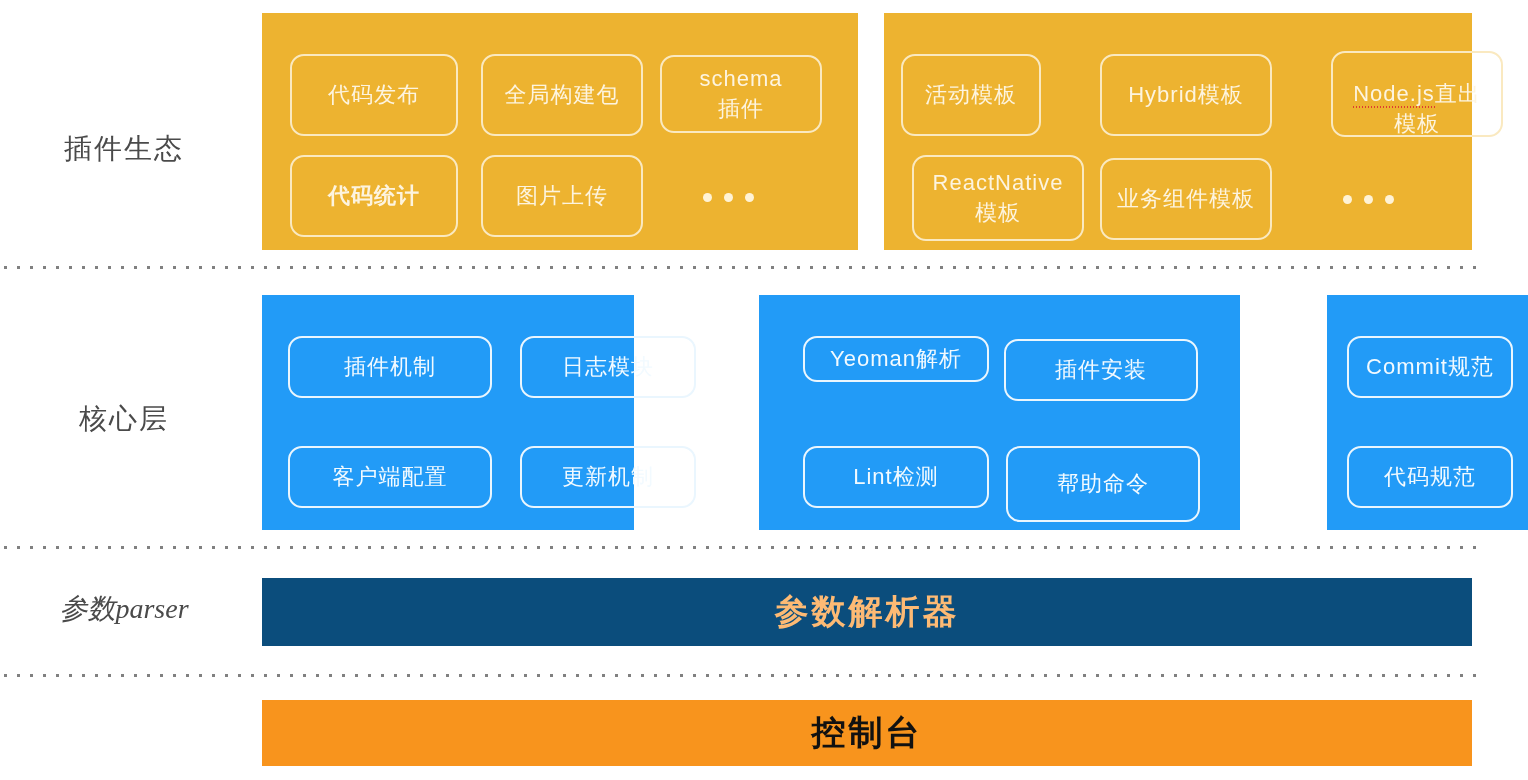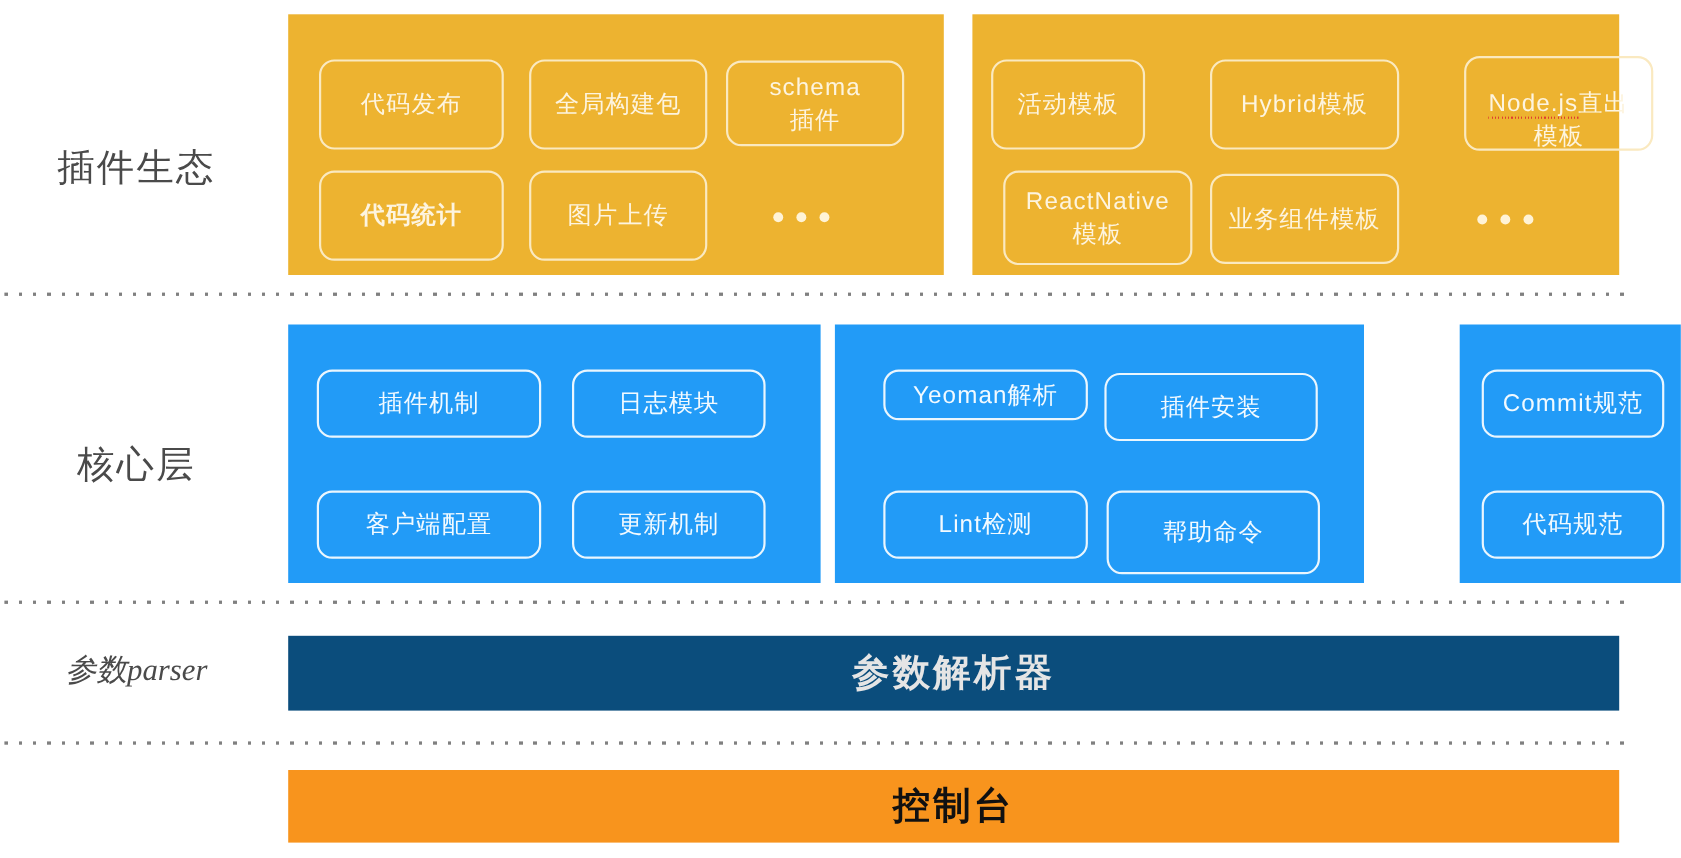--- a/index.html
+++ b/index.html
@@ -22,21 +22,21 @@
   }
 
   
   .row-label {
     position: absolute;
     left: 0;
     width: 248px;
     text-align: center;
     color: #4a4a4a;
     font-family: "Liberation Serif", "DejaVu Serif", serif;
-    font-size: 34px;
+    font-size: 28px;
     letter-spacing: 2px;
     white-space: nowrap;
   }
   .row-label.italic {
     font-style: italic;
     font-size: 28px;
     letter-spacing: 0px;
   }
 
   
@@ -113,21 +113,21 @@
     position: absolute;
     box-sizing: border-box;
     display: flex;
     align-items: center;
     justify-content: center;
     font-size: 34px;
     font-weight: bold;
     letter-spacing: 3px;
     font-family: "Liberation Sans", sans-serif;
   }
-  .bar.navy   { background: #0B4D7C; color: #e5e5e5; }
+  .bar.navy   { background: #0B4D7C; color: #fdba74; }
   .bar.orange { background: #F8941D; color: #111111; align-items: center; }
 </style>
 </head>
 <body>
 
 <div id="diagram">
 
   <div class="row-label" style="top:130px;">插件生态</div>
 
   <div class="panel yellow" style="left:262px; top:13px; width:596px; height:237px;">
@@ -189,21 +189,21 @@
       <span></span>
         <span></span>
         <span></span>
     </div>
   </div>
 
   <div class="divider" style="top:266px;"></div>
 
   <div class="row-label" style="top:400px;">核心层</div>
 
-  <div class="panel blue" style="left:262px; top:295px; width:484px; height:235px;">
+  <div class="panel blue" style="left:262px; top:295px; width:372px; height:235px;">
 
     <div class="box bluebox" style="left:26px; top:41px; width:204px; height:62px;">
       <span>插件机制</span>
     </div>
 
     <div class="box bluebox" style="left:258px; top:41px; width:176px; height:62px;">
       <span>日志模块</span>
     </div>
 
     <div class="box bluebox" style="left:26px; top:151px; width:204px; height:62px;">

